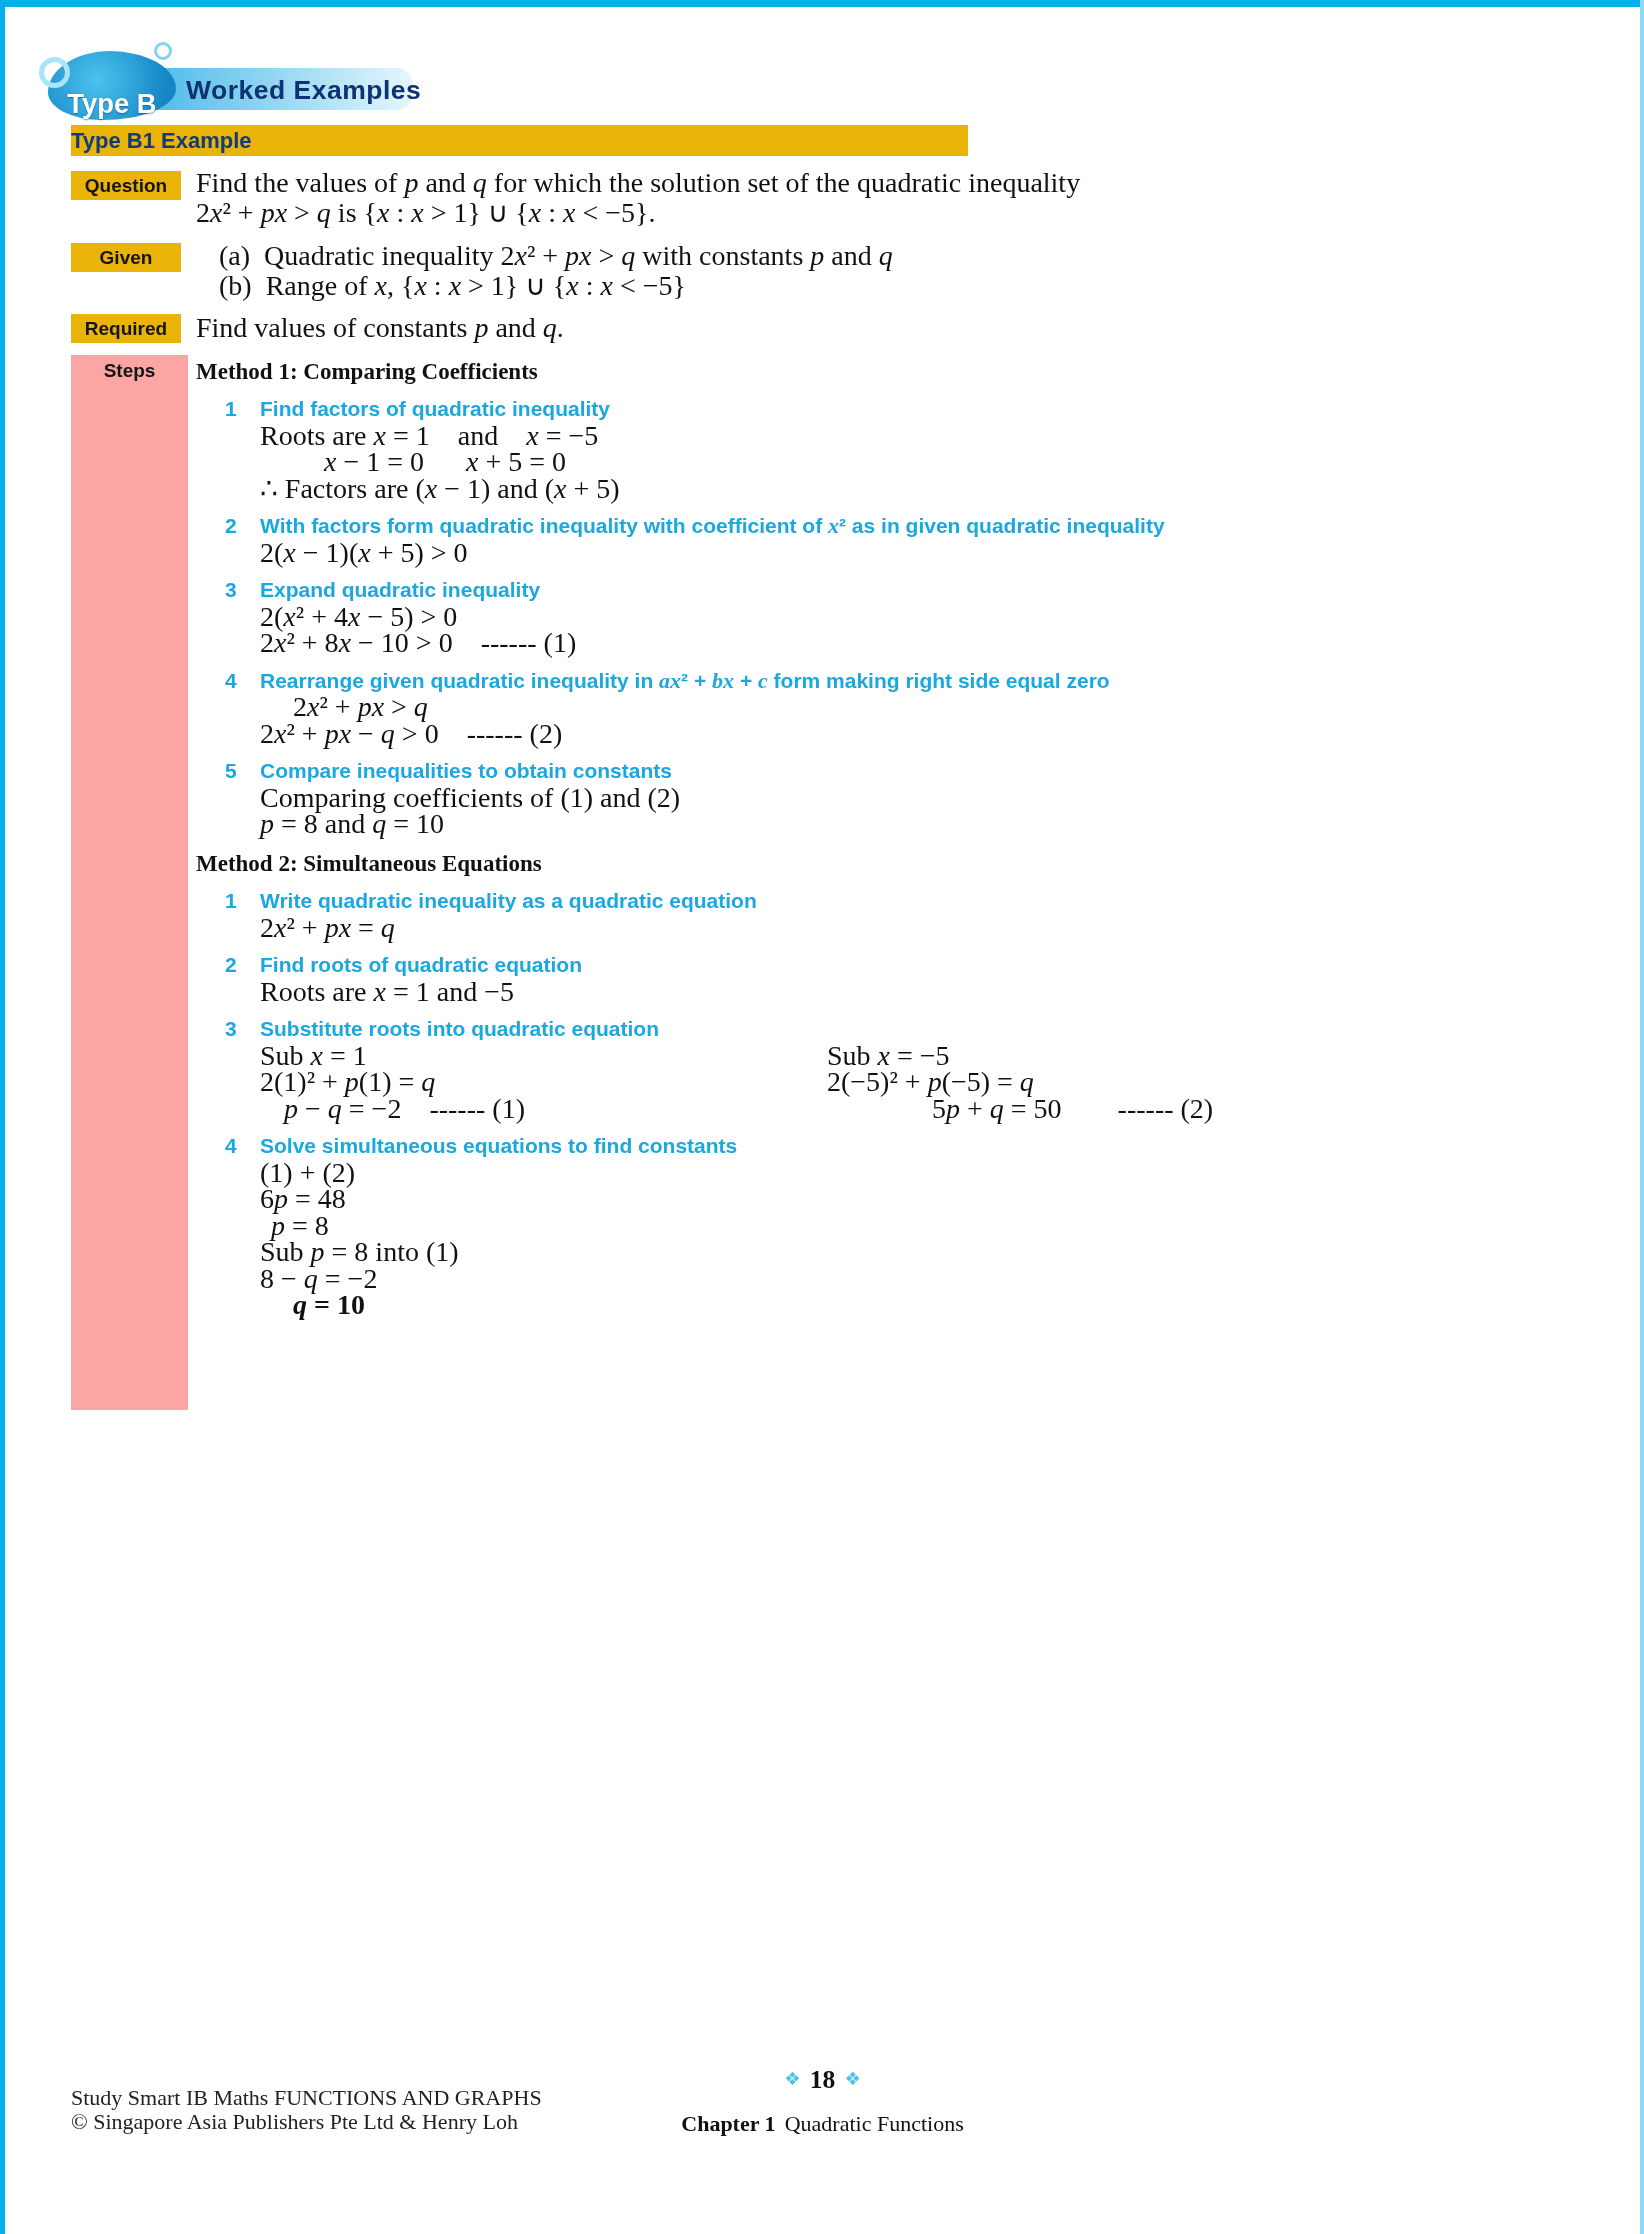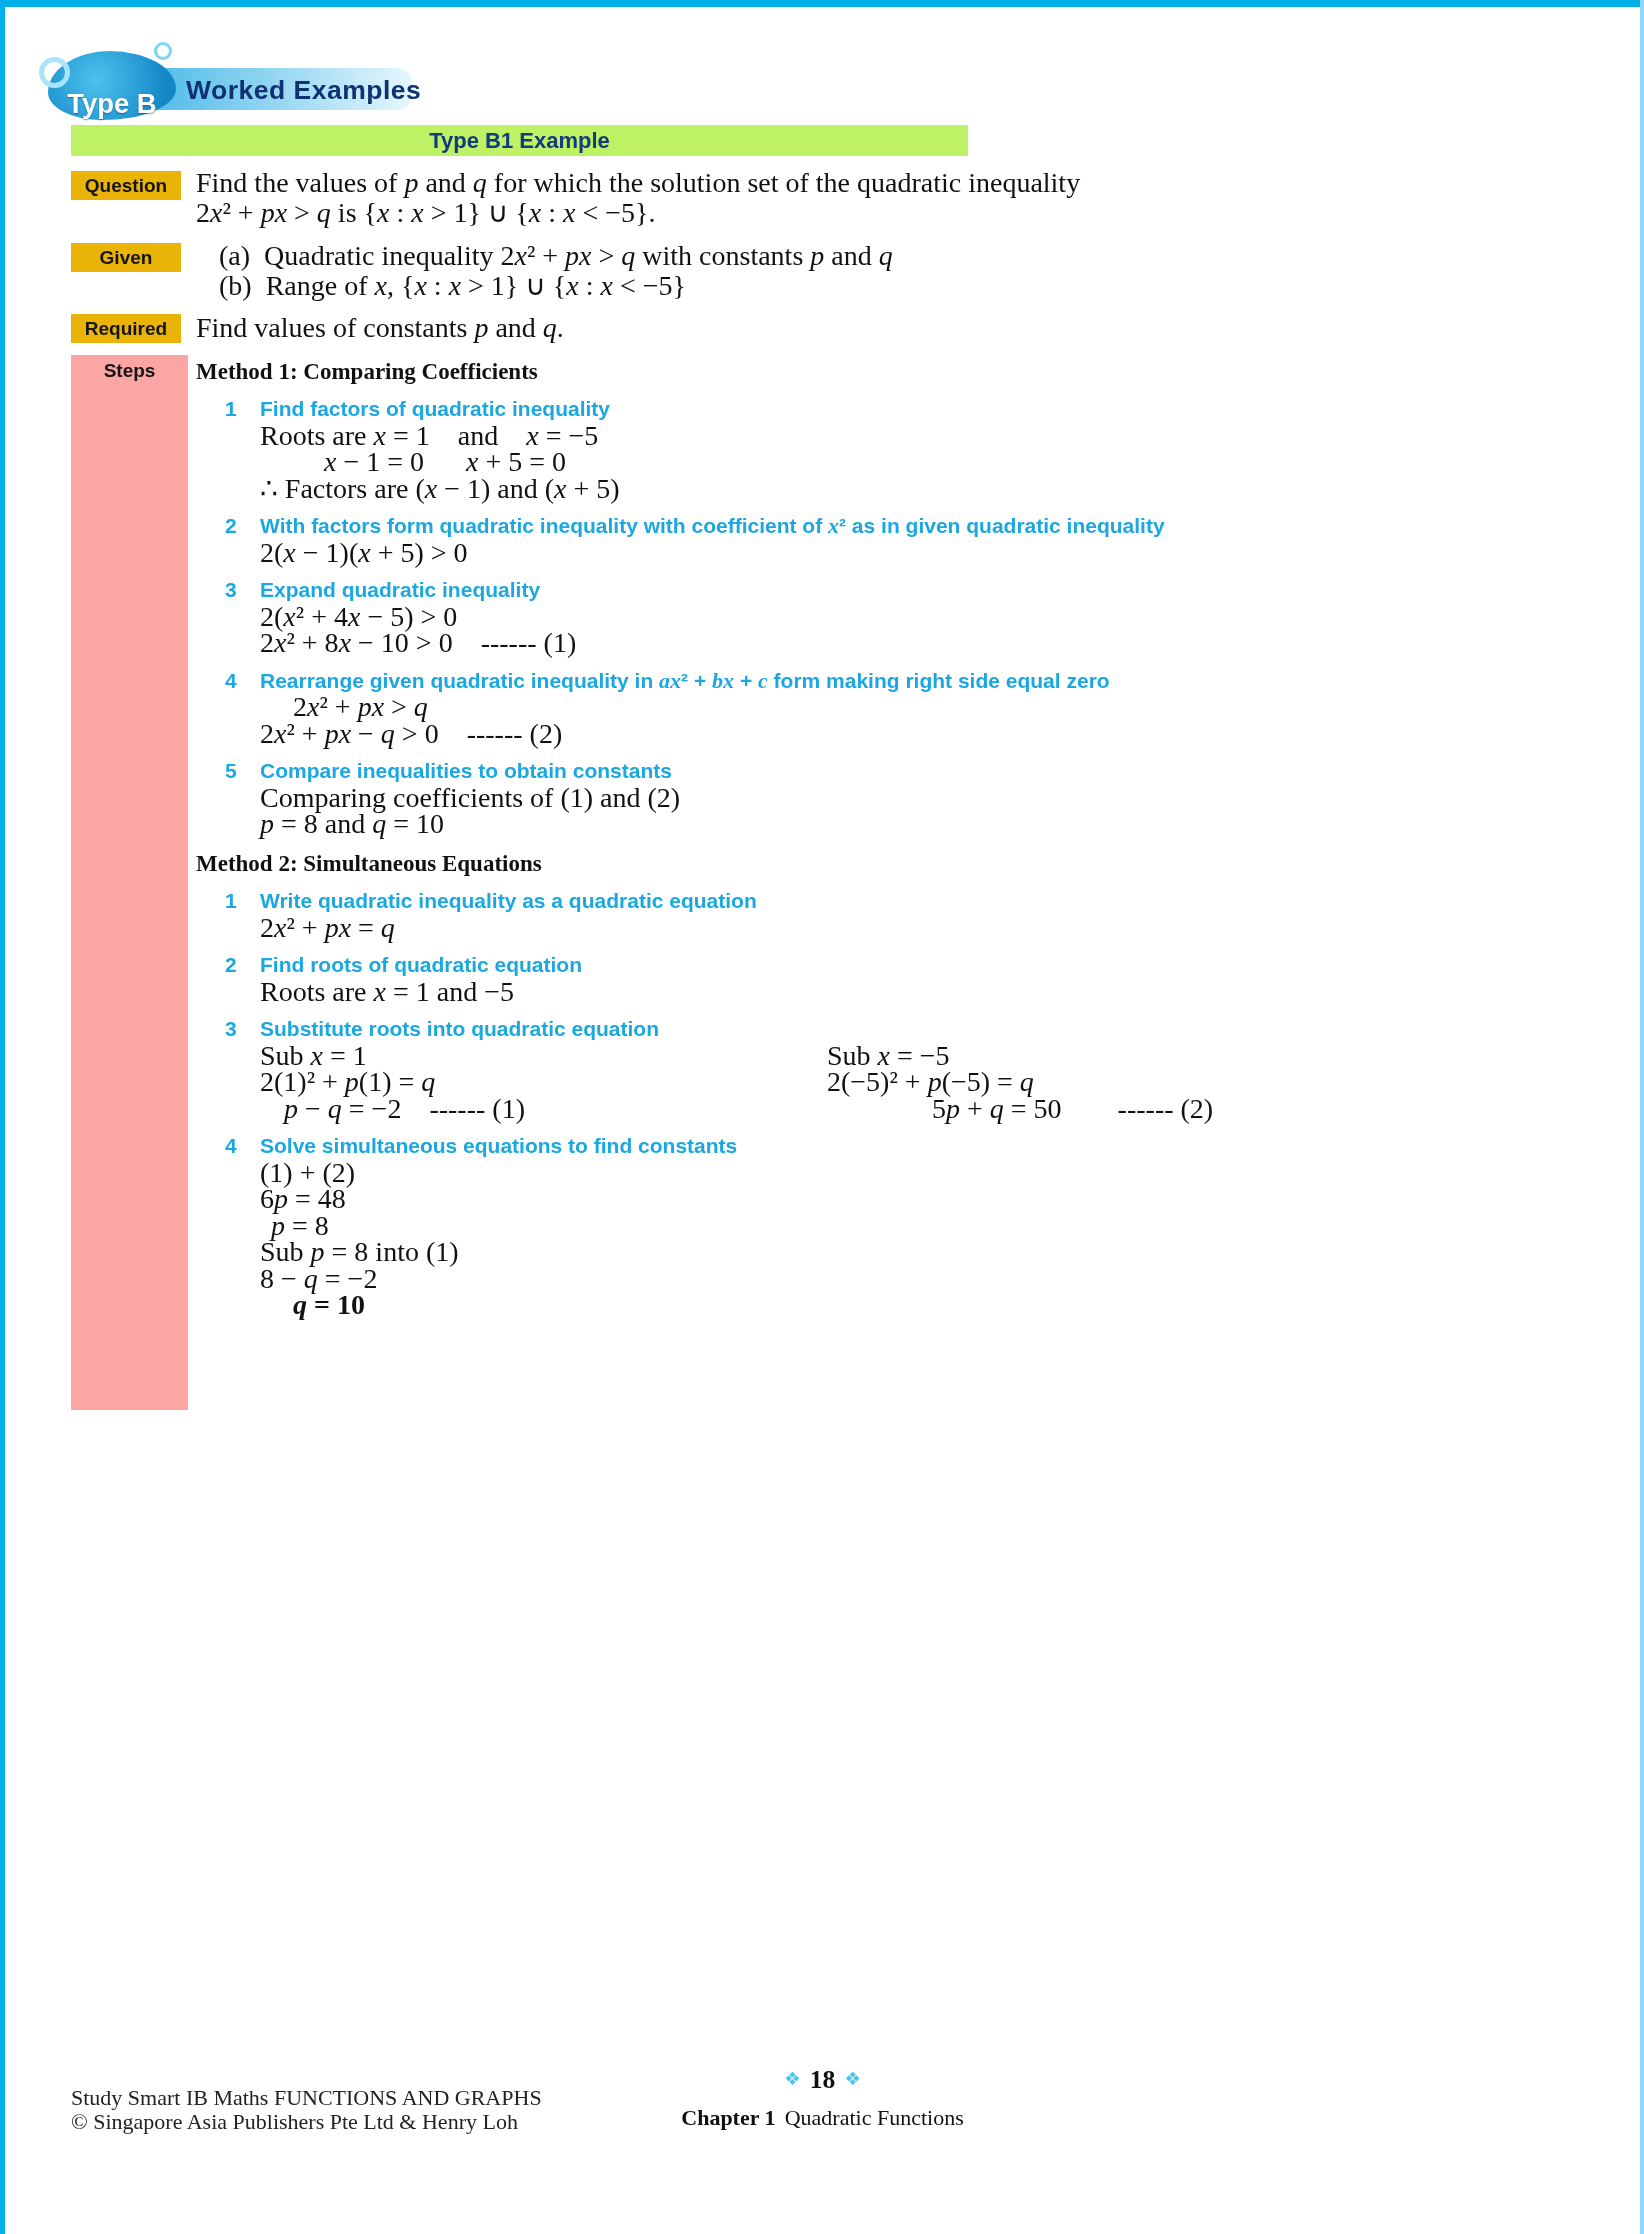--- a/index.html
+++ b/index.html
@@ -21,22 +21,22 @@
   .blob{position:absolute;left:48px;top:51px;width:128px;height:69px;z-index:3;
     background:radial-gradient(circle at 38% 42%,#4cc3ee,#1587c6 78%);
     border-radius:48% 52% 58% 42% / 60% 55% 45% 40%;
     display:flex;align-items:flex-end;justify-content:center}
   .swirl{position:absolute;border-radius:50%;background:transparent}
   .swirl.s1{width:31px;height:31px;left:-9.1px;top:5.5px;border:5.5px solid #a9e4f9}
   .swirl.s2{width:18.3px;height:18.3px;right:3.7px;top:-9.1px;border:3.7px solid #7fd4f2}
   .badge-text{font:bold 27.4px "Liberation Sans",sans-serif;color:#fff;text-shadow:0 0.9px 1.8px rgba(10,60,110,.55)}
 
   
-  .example-banner{position:absolute;left:71px;top:125px;width:897px;height:31px;background:#bef264;
-    display:flex;align-items:center;justify-content:center}
+  .example-banner{position:absolute;left:71px;top:125px;width:897px;height:31px;background:#eab308;
+    display:flex;align-items:center;}
   .example-banner span{font:bold 22px "Liberation Sans",sans-serif;color:#123a7d}
 
   
   .lbl{position:absolute;left:71px;width:110px;height:29px;background:#eab308;
     display:flex;align-items:center;justify-content:center;
     font:bold 19px "Liberation Sans",sans-serif;color:#151515}
   #lbl-question{top:171px}
   #lbl-given{top:243px}
   #lbl-required{top:314px}
 
@@ -63,21 +63,21 @@
   .indB{padding-left:105px}
   .cols{display:flex}
   .col-left{width:567px}
   .col-right{flex:1}
 
   
   .footer-left{position:absolute;left:71px;top:2086px;font-size:22px;line-height:24px;color:#222}
   .footer-center{position:absolute;left:0;right:0;top:2065px;text-align:center}
   .pagenum-row{font-size:25.6px;font-weight:bold;color:#111}
   .pagenum-row .dia{color:#4cc2ec;font-size:18.3px;font-weight:normal;vertical-align:2.7px;margin:0 9.1px}
-  .chapter-row{font-size:22px;margin-top:10px;color:#111}
+  .chapter-row{font-size:22px;margin-top:16px;color:#111}
   .chapter-row b{margin-right:9.1px}
 </style>
 </head>
 <body>
 
 <div>
 
   <div class="edge top"></div>
   <div class="edge left"></div>
   <div class="edge right"></div>

